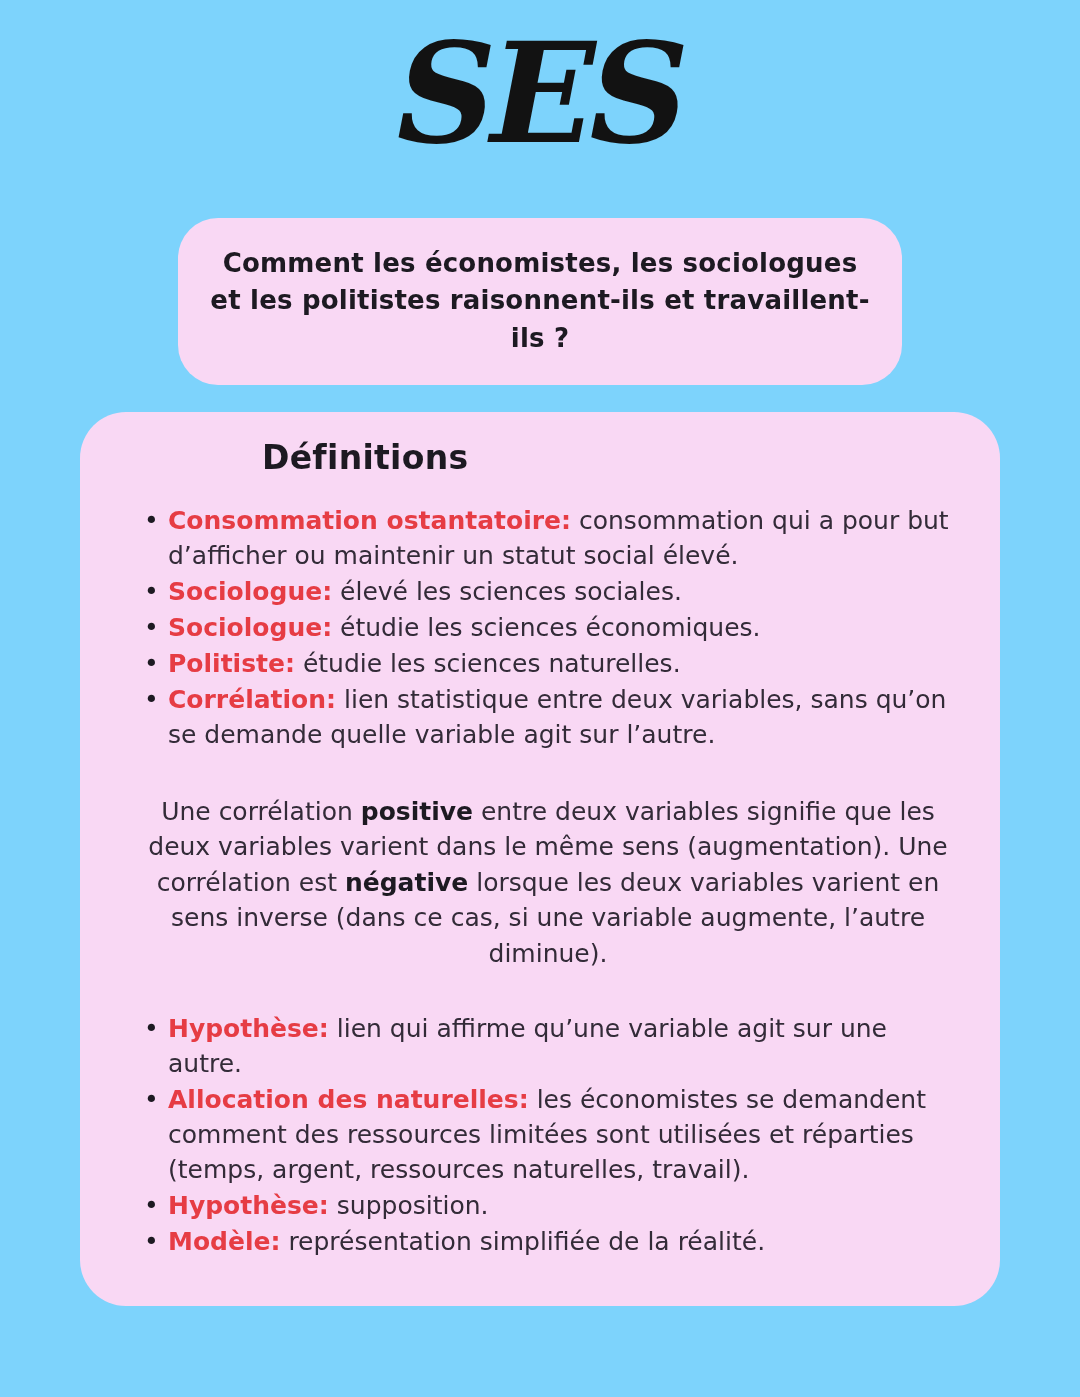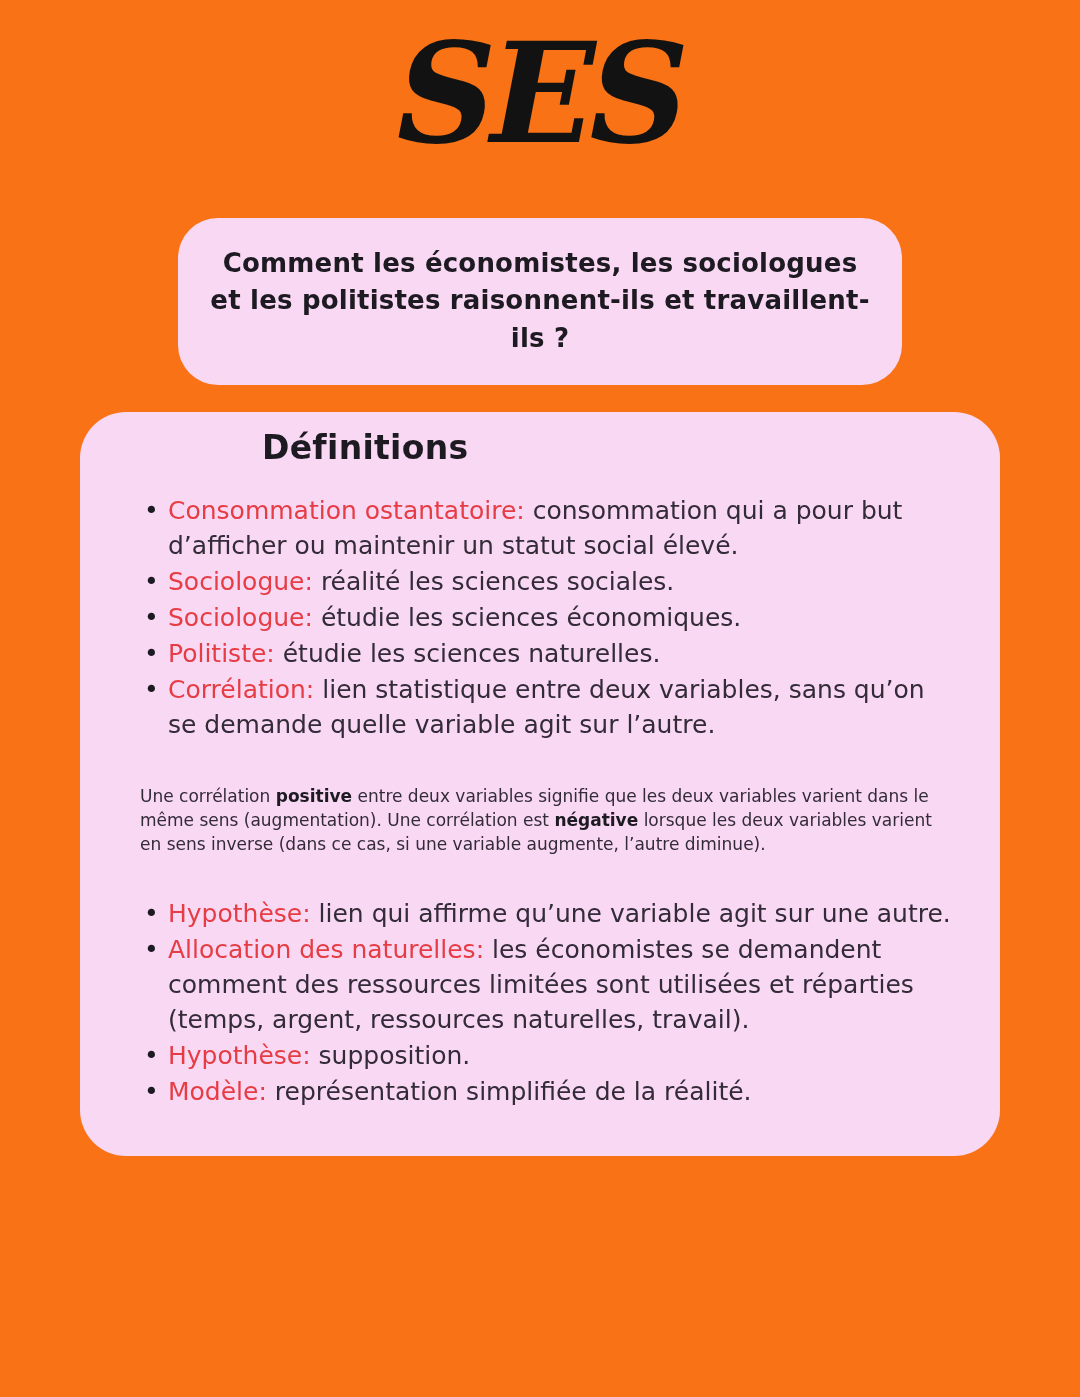--- a/index.html
+++ b/index.html
@@ -8,21 +8,21 @@
     --dark: #332b38;
     --heading: #1d1a22;
   }
   *{ margin:0; padding:0; box-sizing:border-box; }
   html,body{ background:#ffffff; }
   .page{
     position:relative;
     width:1080px;
     height:1397px;
     margin:0 auto;
-    background:#f97316;
+    background:#7dd3fc;
     font-family:"DejaVu Sans", "Liberation Sans", sans-serif;
     color:var(--dark);
     overflow:hidden;
   }
   .main-title{
     text-align:center;
     padding-top:18px;
     font-family:"DejaVu Serif", "Liberation Serif", serif;
     font-style:italic;
     font-weight:bold;
@@ -44,21 +44,21 @@
     font-weight:bold;
     line-height:1.45;
     color:var(--heading);
     letter-spacing:0.2px;
   }
   .definitions-card{
     width:920px;
     margin:27px auto 8px auto;
     background:var(--pink);
     border-radius:46px;
-    padding:8px 42px 46px 58px;
+    padding:18px 42px 46px 58px;
   }
   .definitions-heading{
     font-size:33px;
     font-weight:bold;
     color:var(--heading);
     margin:8px 0 26px 124px;
     letter-spacing:0.3px;
   }
   ul.def-list{
     list-style:none;
@@ -74,26 +74,26 @@
   .bullet{
     flex:0 0 28px;
     text-align:left;
     padding-left:4px;
     font-size:25px;
     color:var(--heading);
   }
   .li-text{ flex:1; }
   .term{
     color:var(--red);
-    font-weight:normal;
+    font-weight:bold;
   }
   .definition{ color:var(--dark); }
   .correlation-note{
-    text-align:left;
-    font-size:17px;
+    text-align:center;
+    font-size:25px;
     line-height:1.42;
     color:var(--dark);
     margin:42px 2px 40px 2px;
   }
   .correlation-note b{ color:var(--heading); }
 </style>
 </head>
 <body>
 
 <div class="page">
@@ -110,21 +110,21 @@
 
     <ul class="def-list">
       <li>
         <span class="bullet">•</span>
         <span class="li-text"><span class="term">Consommation ostantatoire:</span>
           <span class="definition">consommation qui a pour but d’afficher ou maintenir un statut social élevé.</span></span>
       </li>
       <li>
         <span class="bullet">•</span>
         <span class="li-text"><span class="term">Sociologue:</span>
-          <span class="definition">réalité les sciences sociales.</span></span>
+          <span class="definition">élevé les sciences sociales.</span></span>
       </li>
       <li>
         <span class="bullet">•</span>
         <span class="li-text"><span class="term">Sociologue:</span>
           <span class="definition">étudie les sciences économiques.</span></span>
       </li>
       <li>
         <span class="bullet">•</span>
         <span class="li-text"><span class="term">Politiste:</span>
           <span class="definition">étudie les sciences naturelles.</span></span>

